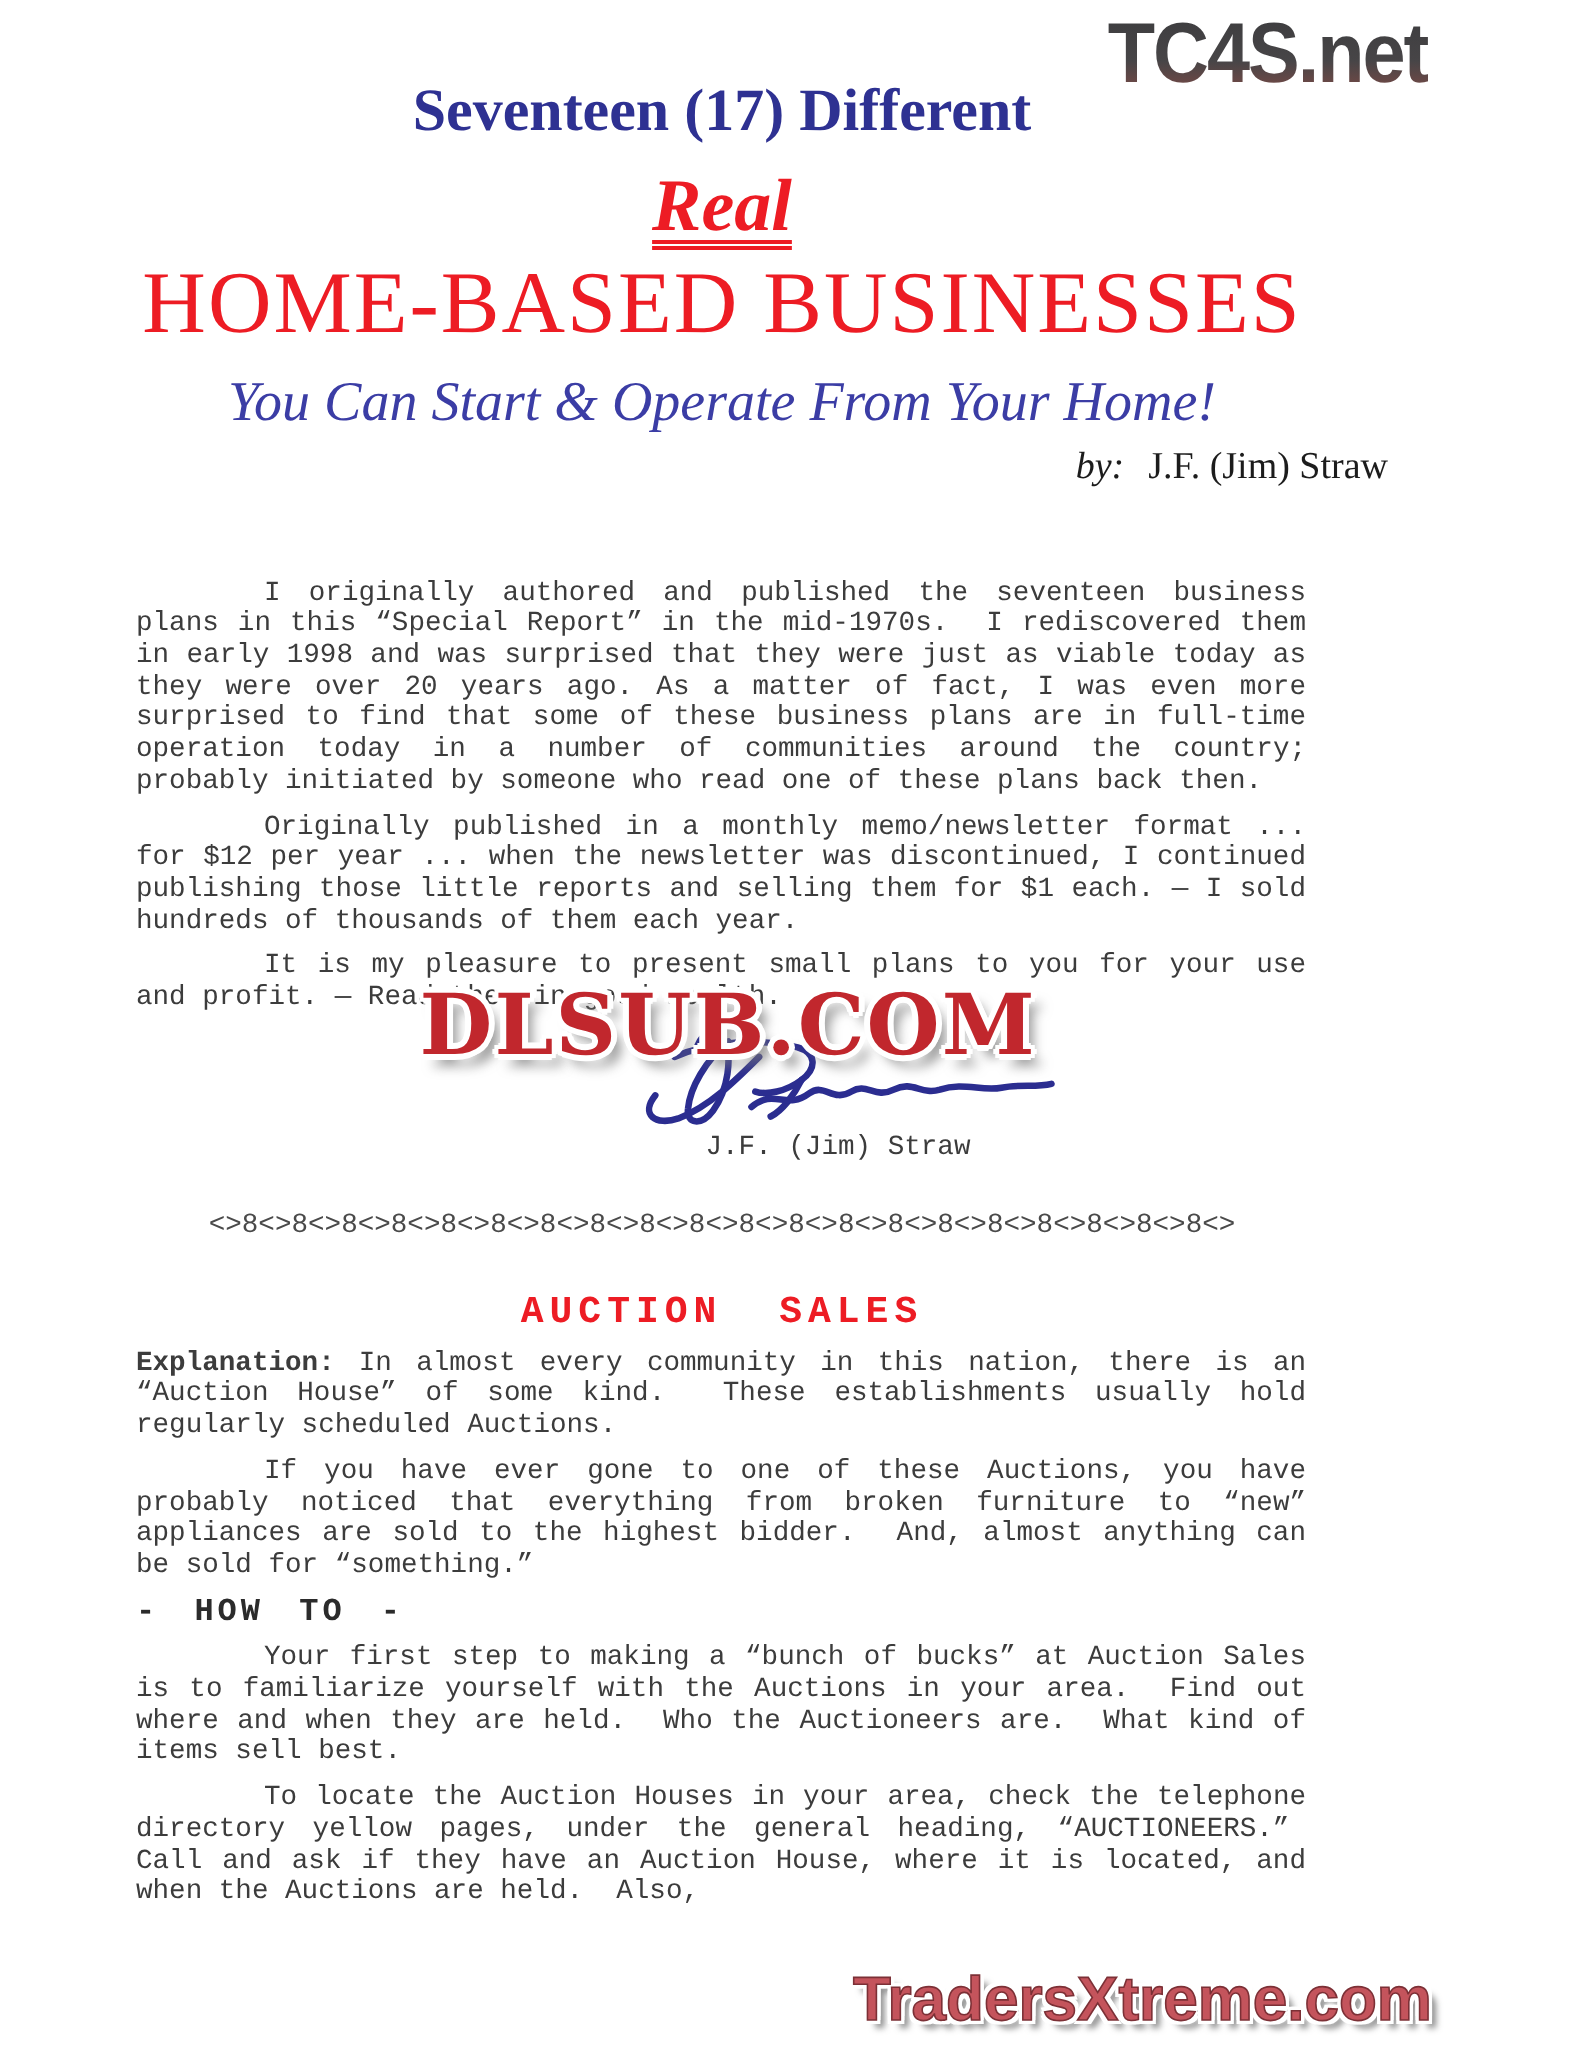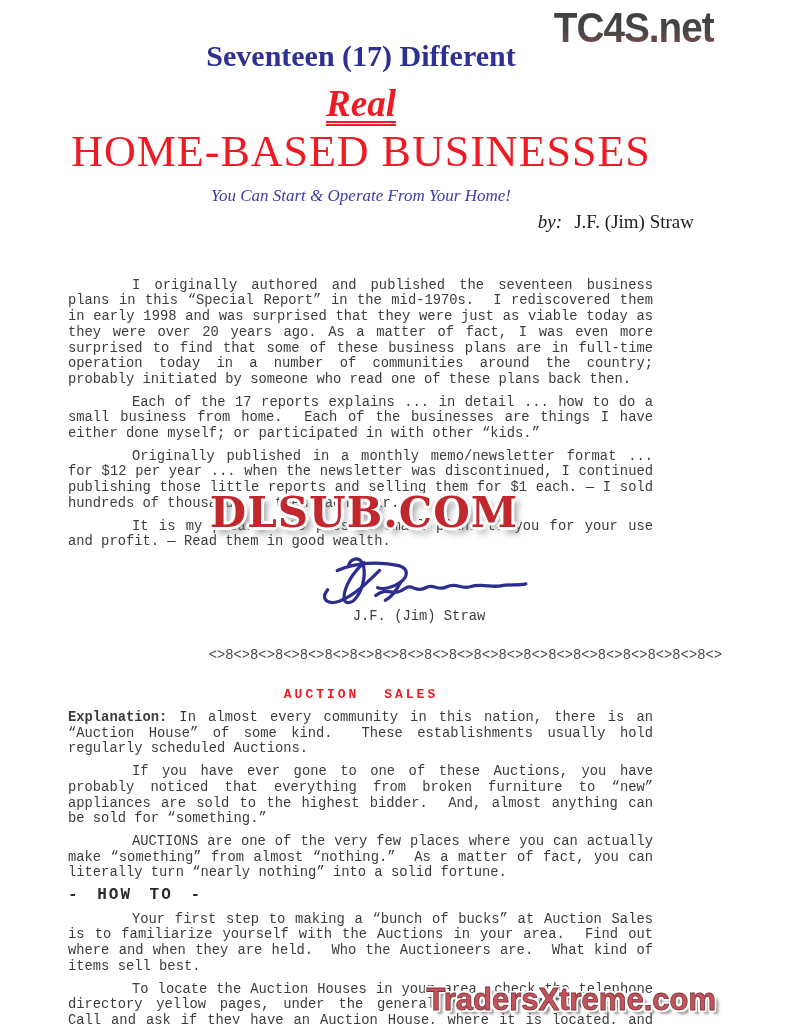--- a/index.html
+++ b/index.html
@@ -29,21 +29,21 @@
     color:var(--accent-red,#ed1c24);
   }
   .real span{
     text-decoration:underline double;
     text-decoration-thickness:2px;text-underline-offset:5px;text-align:right;
   }
   .main-title{
     margin-top:4px;font-size:44px;font-weight:normal;letter-spacing:1px;
     color:var(--accent-red,#ed1c24);
   }
-  .subtitle{margin-top:11px;font-size:17px;font-style:italic;color:var(--subtitle-blue,#3b3da5);}
+  .subtitle{margin-top:11px;font-size:28px;font-style:italic;color:var(--subtitle-blue,#3b3da5);}
   .byline{margin:7px 28px 0 0;text-align:right;font-size:19px;color:#1c1c1c;}
   .byline .by{font-style:italic;margin-right:12px;}
 
   
   .mono{font-family:"Liberation Mono",monospace;}
   .bodycopy{
     margin:45px 69px 0 68px;
     font-family:"Liberation Mono",monospace;
     font-size:13.8px;line-height:15.7px;
     text-align:justify;color:var(--body-text,#3c3c3c);
@@ -55,30 +55,30 @@
   
   .sig-block{text-align:center;margin-top:2px;position:relative;left:58px;}
   .sig-block svg{display:block;margin:0 auto;}
   .sig-caption{
     font-family:"Liberation Mono",monospace;font-size:13.8px;
     color:var(--body-text,#3c3c3c);margin-top:2px;
   }
 
   
   .divider{
-    margin-top:24px;text-align:right;
+    margin-top:24px;text-align:center;
     font-family:"Liberation Mono",monospace;font-size:13.8px;
     color:#4a4a4a;letter-spacing:0px;
   }
 
   
   .section-heading{
     margin-top:24px;text-align:center;
     font-family:"Liberation Mono",monospace;font-weight:bold;
-    font-size:13px;letter-spacing:3px;word-spacing:14px;
+    font-size:19px;letter-spacing:3px;word-spacing:14px;
     color:var(--accent-red,#ed1c24);
   }
   .auction-copy{margin-top:8px;}
   .howto-heading{
     margin:6px 0 8px 0;text-align:left;
     font-family:"Liberation Mono",monospace;font-weight:bold;
     font-size:16px;letter-spacing:2px;word-spacing:6px;color:#2b2b2b;
   }
 
   
@@ -118,21 +118,20 @@
     <div class="real"><span>Real</span></div>
     <div class="main-title">HOME-BASED BUSINESSES</div>
     <div class="subtitle">You Can Start &amp; Operate From Your Home!</div>
     <div class="byline">
       <span class="by">by:</span><span>J.F. (Jim) Straw</span>
     </div>
   </div>
 
   <div class="bodycopy">
     <p>I originally authored and published the seventeen business plans in this “Special Report” in the mid-1970s.&nbsp; I rediscovered them in early 1998 and was surprised that they were just as viable today as they were over 20 years ago. As a matter of fact, I was even more surprised to find that some of these business plans are in full-time operation today in a number of communities around the country; probably initiated by someone who read one of these plans back then.</p>
-    <p>Each of the 17 reports explains ... in detail ... how to do a small business from home.&nbsp; Each of the businesses are things I have either done myself; or participated in with other “kids.”</p>
     <p>Originally published in a monthly memo/newsletter format ... for $12 per year ... when the newsletter was discontinued, I continued publishing those little reports and selling them for $1 each. — I sold hundreds of thousands of them each year.</p>
     <p>It is my pleasure to present small plans to you for your use and profit. — Read them in good wealth.</p>
   </div>
 
   <div class="sig-block">
     <svg width="230" height="50" viewBox="0 0 230 52">
       <g fill="none" stroke="#2b2d90" stroke-width="3.4" stroke-linecap="round">
         <path d="M58,6 C46,16 38,30 37,41 C36,49 44,50 50,42 C58,31 60,14 56,6 C52,-1 44,2 42,8"></path>
         <path d="M20,34 C12,44 20,50 32,46 C48,40 62,26 74,14"></path>
         <path d="M30,14 C48,6 74,4 94,9 C104,12 104,20 96,26 C88,32 78,34 72,32"></path>
@@ -145,21 +144,20 @@
 
   <div class="divider">&lt;&gt;8&lt;&gt;8&lt;&gt;8&lt;&gt;8&lt;&gt;8&lt;&gt;8&lt;&gt;8&lt;&gt;8&lt;&gt;8&lt;&gt;8&lt;&gt;8&lt;&gt;8&lt;&gt;8&lt;&gt;8&lt;&gt;8&lt;&gt;8&lt;&gt;8&lt;&gt;8&lt;&gt;8&lt;&gt;8&lt;&gt;</div>
 
   <div class="section-heading">AUCTION SALES</div>
 
   <div class="bodycopy auction-copy">
     <p class="noindent">
       <span class="label-bold">Explanation:</span><span>In almost every community in this nation, there is an “Auction House” of some kind.&nbsp; These establishments usually hold regularly scheduled Auctions.</span>
     </p>
     <p>If you have ever gone to one of these Auctions, you have probably noticed that everything from broken furniture to “new” appliances are sold to the highest bidder.&nbsp; And, almost anything can be sold for “something.”</p>
-    <p>AUCTIONS are one of the very few places where you can actually make “something” from almost “nothing.”&nbsp; As a matter of fact, you can literally turn “nearly nothing” into a solid fortune.</p>
     <div class="howto-heading">- HOW TO -</div>
     <p>Your first step to making a “bunch of bucks” at Auction Sales is to familiarize yourself with the Auctions in your area.&nbsp; Find out where and when they are held.&nbsp; Who the Auctioneers are.&nbsp; What kind of items sell best.</p>
     <p>To locate the Auction Houses in your area, check the telephone directory yellow pages, under the general heading, “AUCTIONEERS.”&nbsp; Call and ask if they have an Auction House, where it is located, and when the Auctions are held.&nbsp; Also,</p>
   </div>
 
   <div class="watermark">DLSUB.COM</div>
 
   <div class="bottom-logo">TradersXtreme.com</div>
 
 </div>

